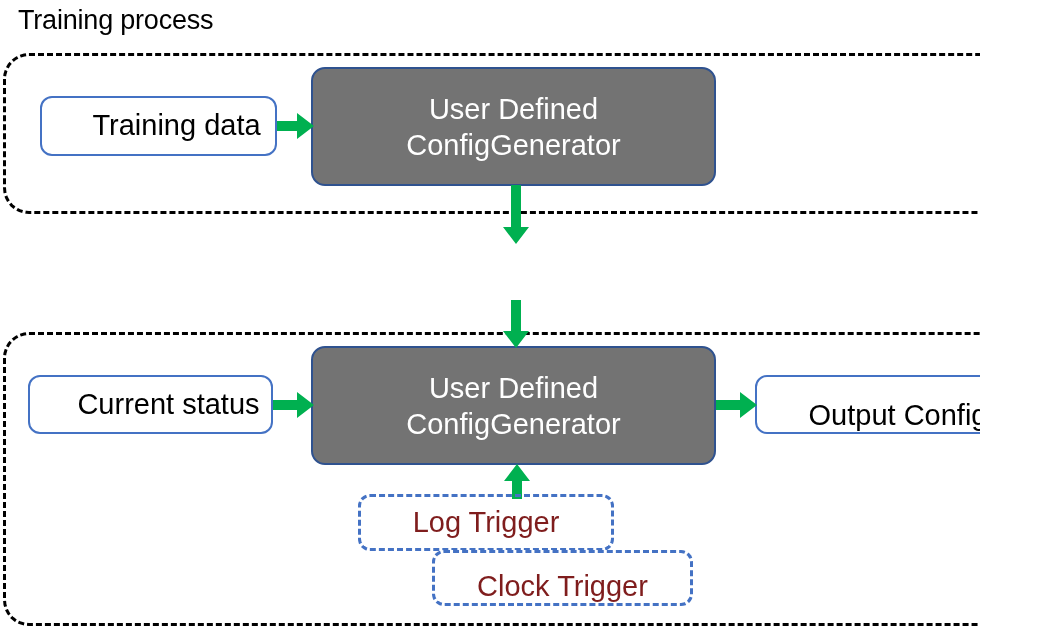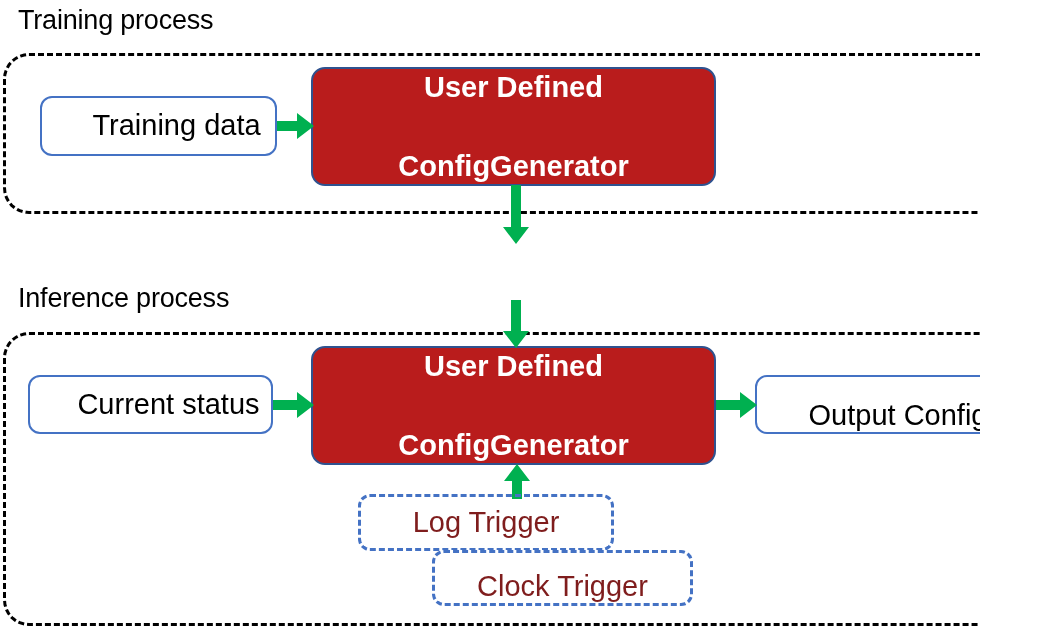--- a/index.html
+++ b/index.html
@@ -72,33 +72,32 @@
 
   #node-training-data { left: 40px;  top: 96px;  width: 237px; height: 60px; }
   #node-checkpoint    { left: 394px; top: 243px; width: 238px; height: 58px; }
   #node-current-status{ left: 28px;  top: 375px; width: 245px; height: 59px; }
   #node-output-config { left: 755px; top: 375px; width: 250px; height: 59px; align-items: flex-end; }
 
   
   .node-blue {
     position: absolute;
     box-sizing: border-box;
-    background: #b91c1c;
+    background: #737373;
     border: 2px solid #2F528F;
     border-radius: 14px;
     display: flex;
     flex-direction: column;
     align-items: center;
-    justify-content: space-between;
+    justify-content: center;
     color: #ffffff;
     font-size: 29px;
     line-height: 36px;
     white-space: nowrap;
     text-align: center;
-    font-weight: bold;
   }
   #node-generator-training  { left: 311px; top: 67px;  width: 405px; height: 119px; }
   #node-generator-inference { left: 311px; top: 346px; width: 405px; height: 119px; }
 
   
   .node-trigger {
     position: absolute;
     box-sizing: border-box;
     background: transparent;
     border: 3px dashed #4472C4;
@@ -128,21 +127,20 @@
   #arrow-generator-to-output   { left: 716px; top: 391px; }
   #arrow-trigger-to-generator  { left: 503px; top: 464px; }
 </style>
 </head>
 <body>
 
 <div id="stage">
 
   <div class="section-caption" id="caption-training">Training process</div>
 
-  <div class="section-caption" id="caption-inference">Inference process</div>
 
   <div class="process-container" id="container-training"></div>
 
   <div class="process-container" id="container-inference"></div>
 
   <div class="node-plain" id="node-training-data">
     <span>Training data</span>
   </div>
 
   <div class="node-blue" id="node-generator-training">

